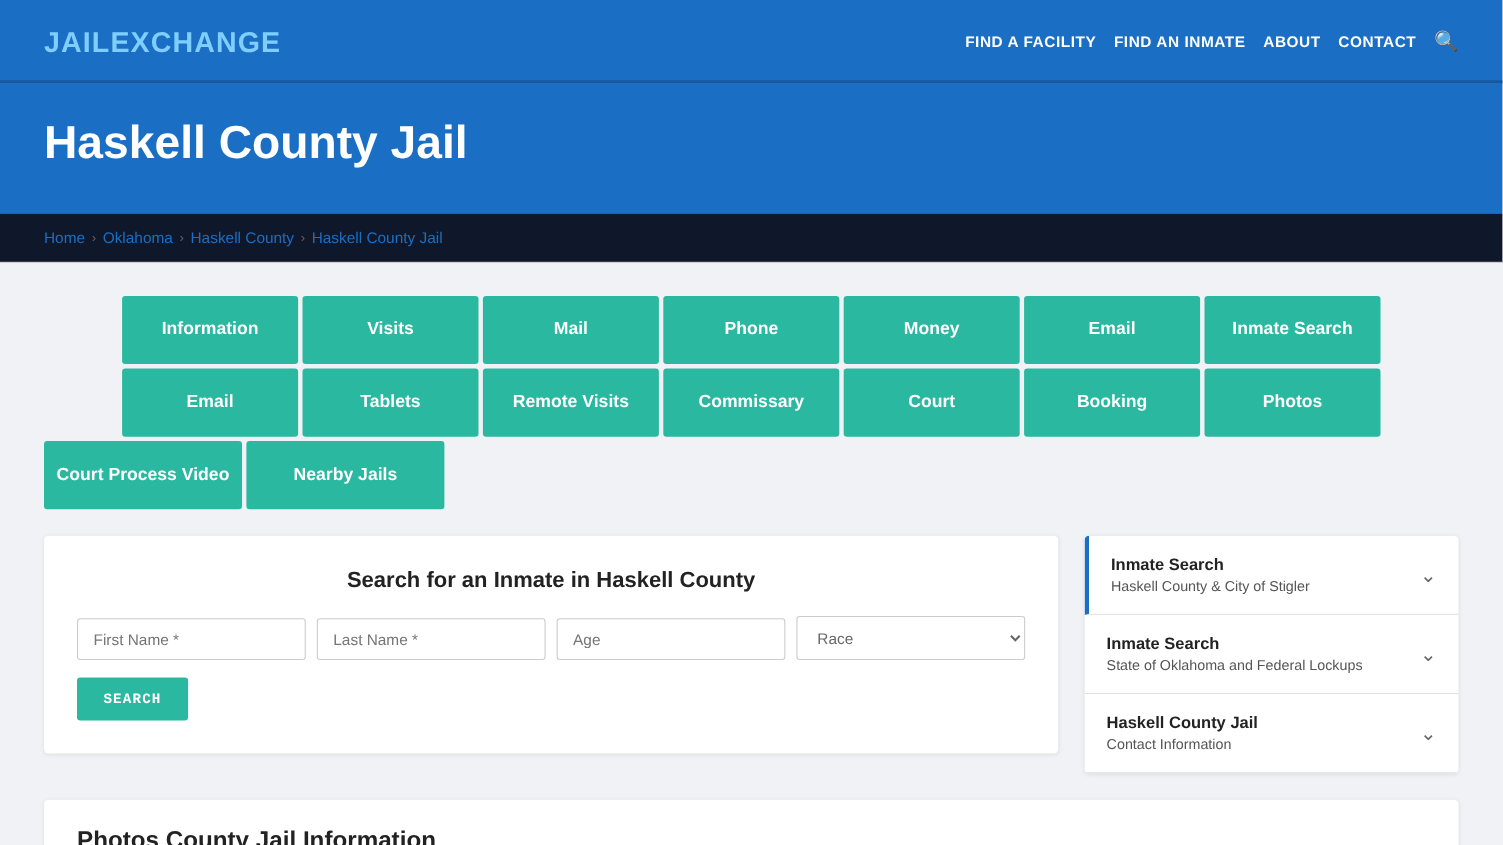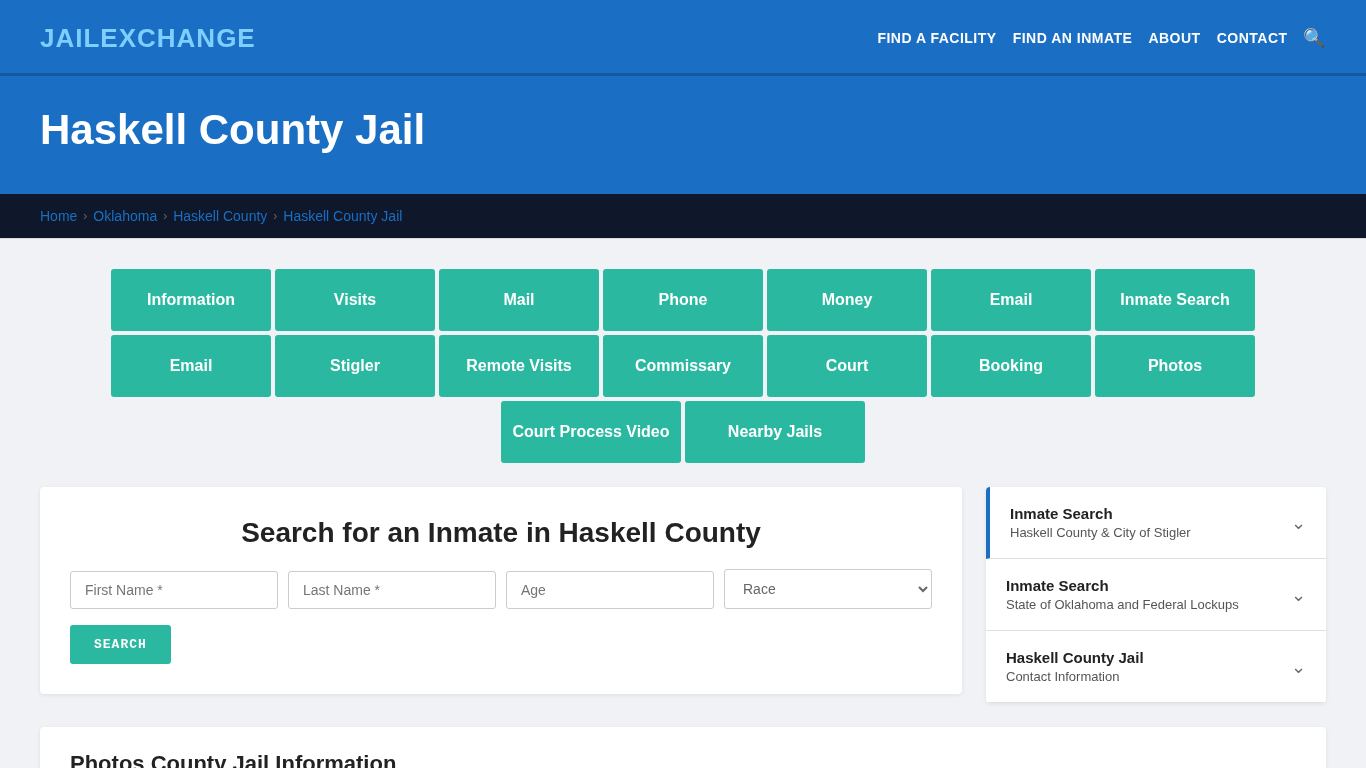--- a/index.html
+++ b/index.html
@@ -88,21 +88,21 @@
       flex-direction: column;
       gap: 4px;
       margin-bottom: 24px;
     }
     .button-row {
       display: flex;
       gap: 4px;
       justify-content: center;
     }
     .button-row.center-row {
-      justify-content: center;
+      justify-content: flex-start;
     }
     .grid-btn {
       background: #2ab8a0;
       color: white;
       border: none;
       padding: 22px 10px;
       font-size: 16px;
       font-weight: 600;
       cursor: pointer;
       flex: 1;
@@ -127,21 +127,21 @@
     
     .search-panel {
       background: white;
       border-radius: 4px;
       padding: 30px 30px 30px;
       flex: 1;
       box-shadow: 0 1px 4px rgba(0,0,0,0.08);
     }
     .search-panel h2 {
       text-align: center;
-      font-size: 28px;
+      font-size: 20px;
       font-weight: 700;
       margin-bottom: 20px;
       color: #222;
     }
     .search-fields {
       display: flex;
       gap: 10px;
       flex-wrap: wrap;
       margin-bottom: 16px;
       align-items: flex-end;
@@ -275,21 +275,21 @@
       <button class="grid-btn">Information</button>
       <button class="grid-btn">Visits</button>
       <button class="grid-btn">Mail</button>
       <button class="grid-btn">Phone</button>
       <button class="grid-btn">Money</button>
       <button class="grid-btn">Email</button>
       <button class="grid-btn">Inmate Search</button>
     </div>
     <div class="button-row">
       <button class="grid-btn">Email</button>
-      <button class="grid-btn">Stigler</button>
+      <button class="grid-btn">Tablets</button>
       <button class="grid-btn">Remote Visits</button>
       <button class="grid-btn">Commissary</button>
       <button class="grid-btn">Court</button>
       <button class="grid-btn">Booking</button>
       <button class="grid-btn">Photos</button>
     </div>
     <div class="button-row center-row">
       <button class="grid-btn partial">Court Process Video</button>
       <button class="grid-btn partial">Nearby Jails</button>
     </div>

